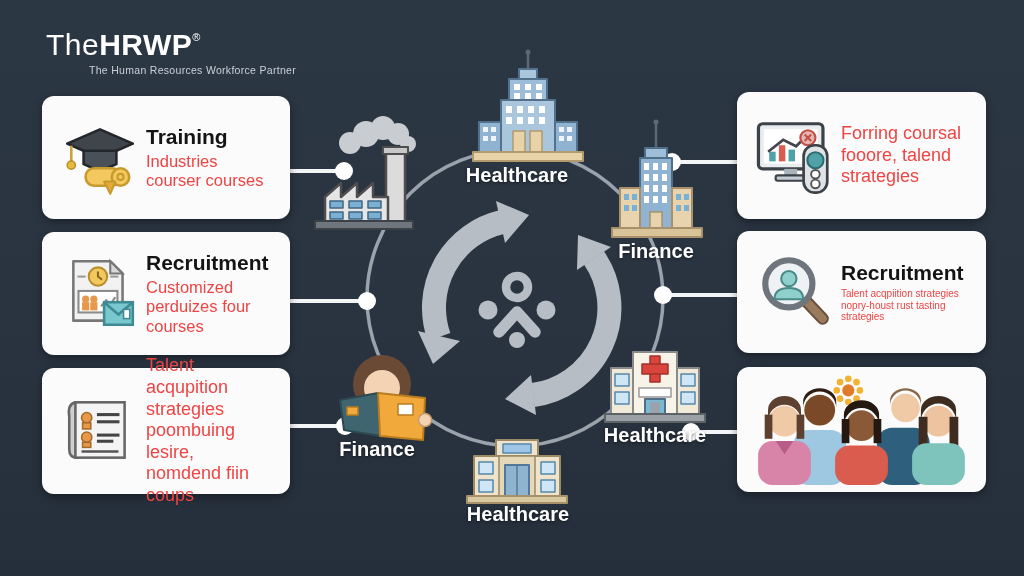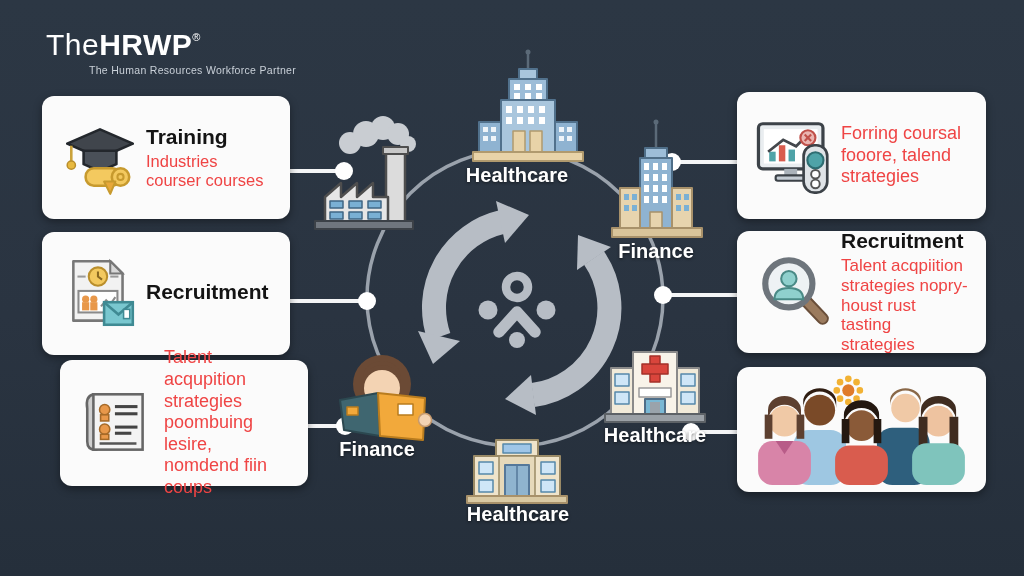--- a/index.html
+++ b/index.html
@@ -259,24 +259,25 @@
         <circle cx="34" cy="45" r="3.5" fill="#e8984a"></circle>
         <rect x="30.5" y="48" width="7" height="8" fill="#e8984a"></rect>
         <polyline points="41,52 46,46 50,50 55,43" fill="none" stroke="#8a8a8a" stroke-width="2"></polyline>
         <rect x="44" y="48" width="28" height="22" fill="#79c7cf" stroke="#3f8a93" stroke-width="2.5"></rect>
         <polyline points="44,48 58,60 72,48" fill="none" stroke="#3f8a93" stroke-width="2.5"></polyline>
         <rect x="63" y="55" width="6" height="9" fill="#fff" stroke="#3f8a93" stroke-width="1.5"></rect>
       </svg>
     </div>
     <div class="txt">
       <div class="ttl">Recruitment</div>
-    </div>
-  </div>
-
-  <div class="card no-title" style="left:42px;top:360px;width:248px;height:126px;margin-left:18px;">
+      <div class="bdy">Customized perduizes four courses</div>
+    </div>
+  </div>
+
+  <div class="card no-title" style="left:42px;top:368px;width:248px;height:126px;">
     <div class="icn">
       <svg width="82" height="82" viewBox="0 0 80 80">
         <path d="M 16 12 Q 8 14 10 26 L 10 58 Q 10 66 18 66 L 20 66" fill="#cfcfcf" stroke="#666" stroke-width="2.5"></path>
         <rect x="16" y="12" width="48" height="54" fill="#f4f4f4" stroke="#666" stroke-width="2.5"></rect>
         <circle cx="27" cy="27" r="5" fill="#e8984a" stroke="#a66a28" stroke-width="1.5"></circle>
         <rect x="23" y="32" width="8" height="6" fill="#e8984a" stroke="#a66a28" stroke-width="1.5"></rect>
         <line x1="37" y1="24" x2="59" y2="24" stroke="#444" stroke-width="3"></line>
         <line x1="37" y1="31" x2="59" y2="31" stroke="#444" stroke-width="3"></line>
         <circle cx="27" cy="46" r="5" fill="#e8984a" stroke="#a66a28" stroke-width="1.5"></circle>
         <rect x="23" y="51" width="8" height="5" fill="#e8984a" stroke="#a66a28" stroke-width="1.5"></rect>
@@ -321,21 +322,21 @@
       <svg width="82" height="82" viewBox="0 0 80 80">
         <line x1="50" y1="48" x2="67" y2="66" stroke="#6a4f3a" stroke-width="12" stroke-linecap="round"></line>
         <line x1="50" y1="48" x2="67" y2="66" stroke="#9b7b5e" stroke-width="8" stroke-linecap="round"></line>
         <circle cx="34" cy="32" r="23" fill="#eef2f4" stroke="#6e757c" stroke-width="6"></circle>
         <circle cx="34" cy="27" r="7.5" fill="#8fd0cd" stroke="#4a8a86" stroke-width="2"></circle>
         <path d="M 20 47 Q 20 36 34 36 Q 48 36 48 47 Z" fill="#8fd0cd" stroke="#4a8a86" stroke-width="2"></path>
       </svg>
     </div>
     <div class="txt">
       <div class="ttl">Recruitment</div>
-      <div class="bdy" style="font-size:17px;">Talent acqpiition strategies nopry-houst rust tasting strategies</div>
+      <div class="bdy" style="font-size:10px;">Talent acqpiition strategies nopry-houst rust tasting strategies</div>
     </div>
   </div>
 
   <div class="card people-card" style="left:737px;top:367px;width:249px;height:125px;">
     <svg width="225" height="110" viewBox="0 0 200 100">
       <g>
         <circle cx="88" cy="14" r="5.5" fill="#e07b2a"></circle>
         <circle cx="88" cy="3.5" r="3" fill="#f2b234"></circle>
           <circle cx="95.5" cy="6.5" r="3" fill="#f2b234"></circle>
         <circle cx="98.5" cy="14" r="3" fill="#f2b234"></circle>

